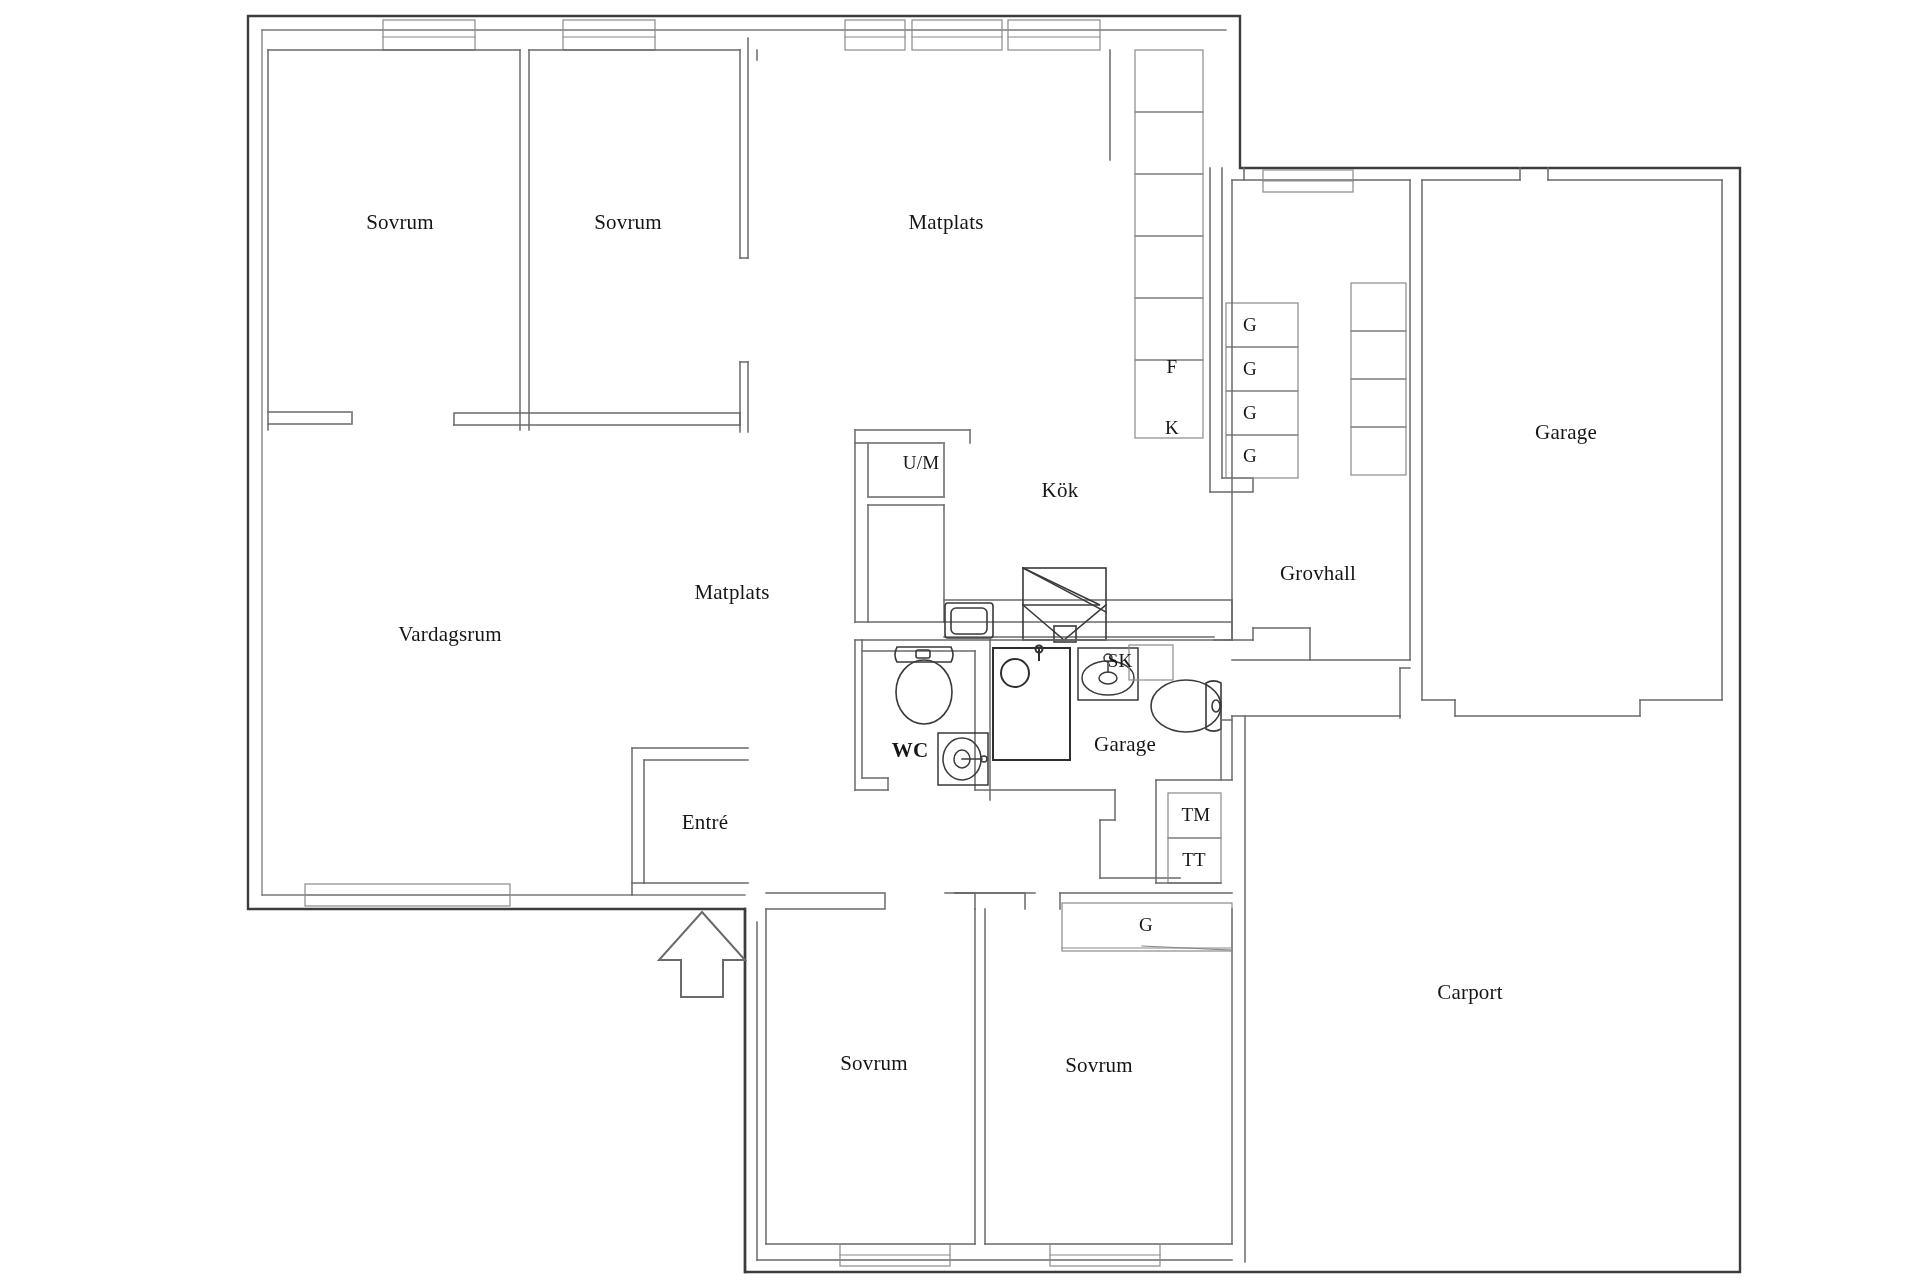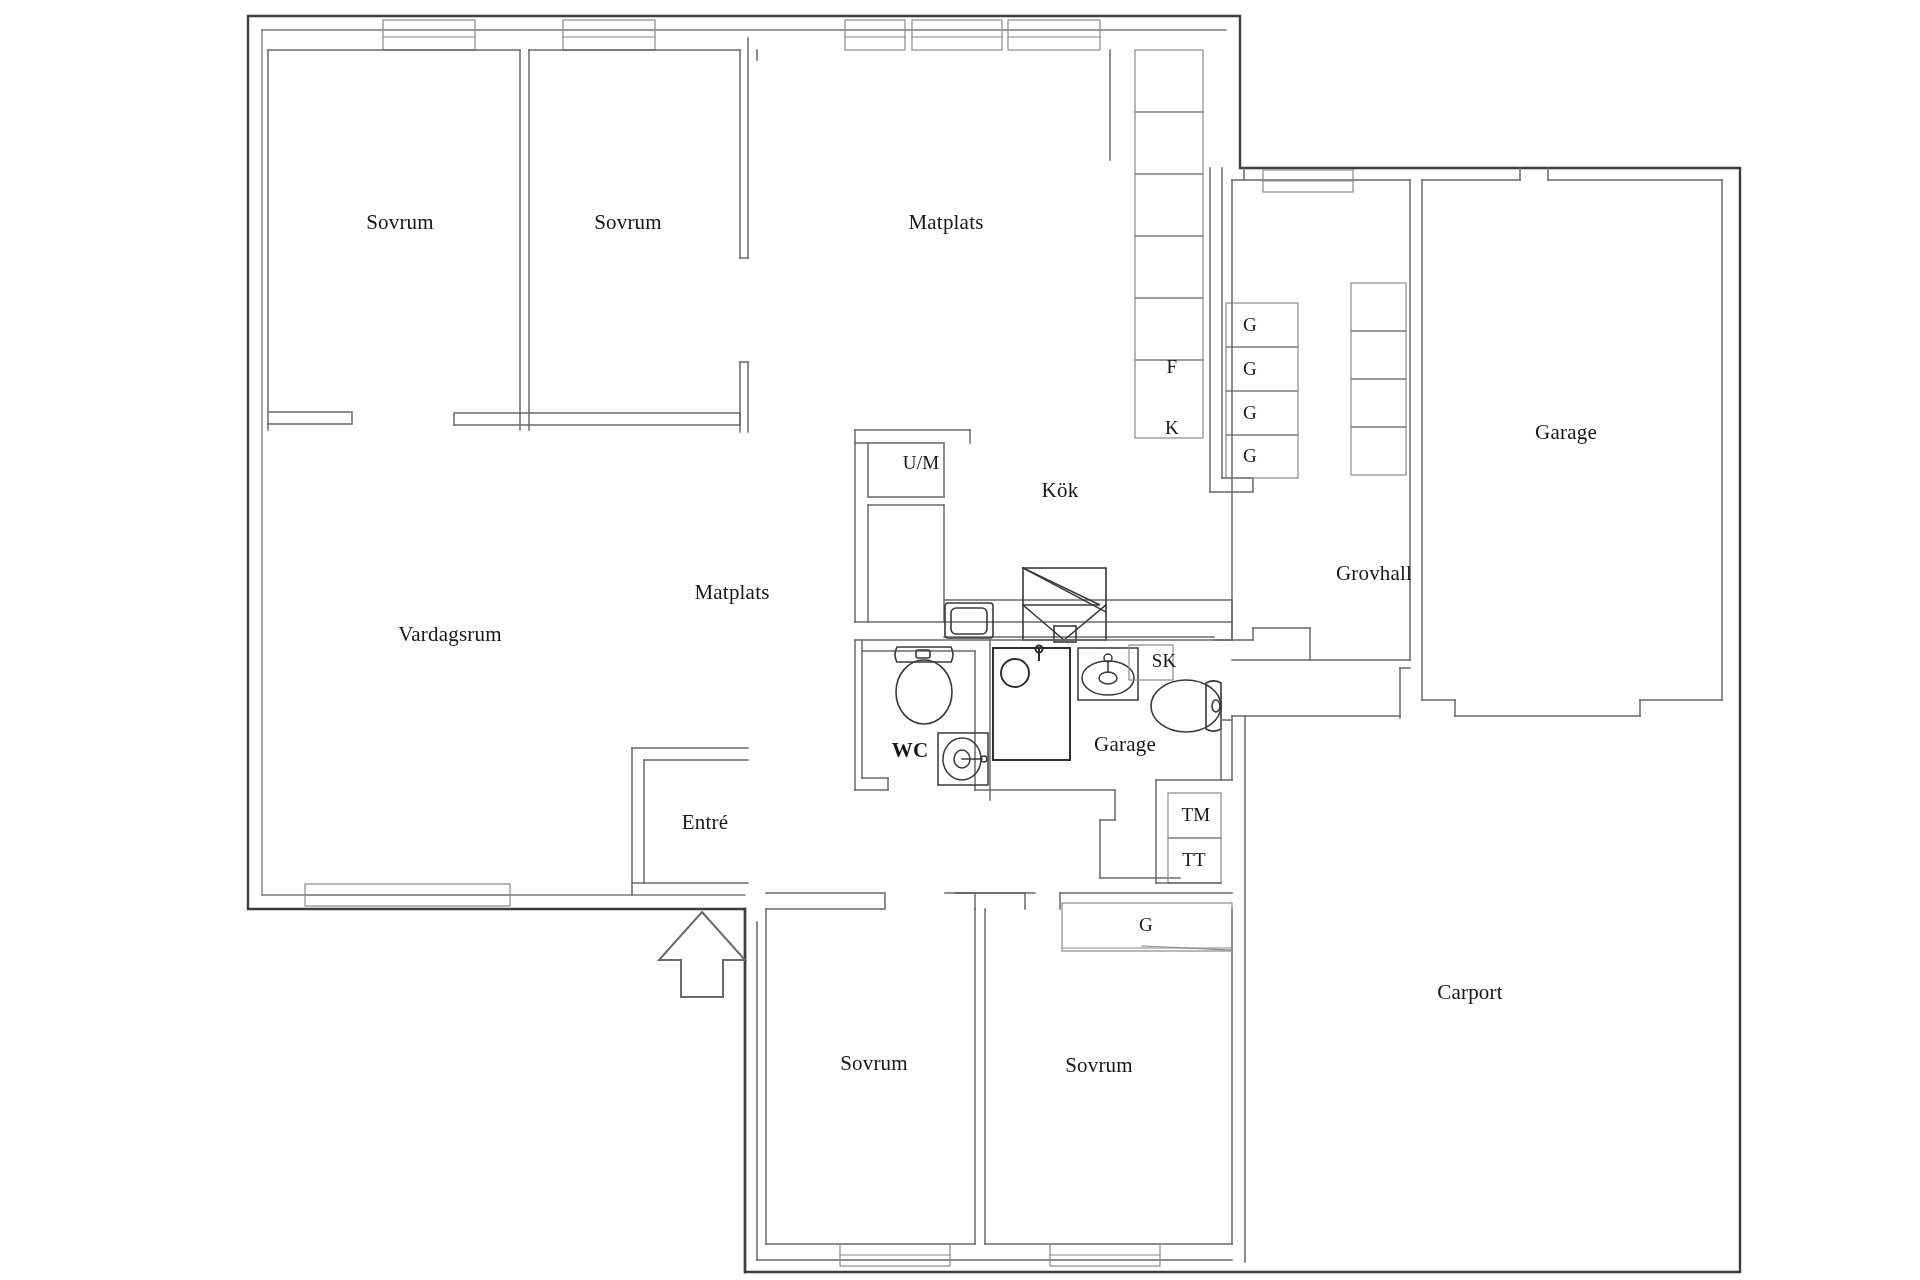--- a/index.html
+++ b/index.html
@@ -358,31 +358,31 @@
 
   <div class="room-label lbl-room" style="left:400px;  top:222px;">Sovrum</div>
   <div class="room-label lbl-room" style="left:628px;  top:222px;">Sovrum</div>
   <div class="room-label lbl-room" style="left:946px;  top:222px;">Matplats</div>
   <div class="room-label lbl-room" style="left:732px;  top:592px;">Matplats</div>
   <div class="room-label lbl-room" style="left:450px;  top:634px;">Vardagsrum</div>
   <div class="room-label lbl-room" style="left:1060px; top:490px;">Kök</div>
   <div class="room-label lbl-room" style="left:910px;  top:750px;font-weight:bold;">WC</div>
   <div class="room-label lbl-room" style="left:1125px; top:744px;">Garage</div>
   <div class="room-label lbl-room" style="left:705px;  top:822px;">Entré</div>
-  <div class="room-label lbl-room" style="left:1374px; top:573px;">Grovhall</div>
+  <div class="room-label lbl-room" style="left:1318px; top:573px;">Grovhall</div>
   <div class="room-label lbl-room" style="left:1554px; top:432px;margin-left:12px;">Garage</div>
   <div class="room-label lbl-room" style="left:1470px; top:992px;">Carport</div>
   <div class="room-label lbl-room" style="left:874px;  top:1063px;">Sovrum</div>
   <div class="room-label lbl-room" style="left:1099px; top:1065px;">Sovrum</div>
 
   <div class="room-label lbl-small" style="left:1172px; top:367px;">F</div>
   <div class="room-label lbl-small" style="left:1172px; top:428px;">K</div>
   <div class="room-label lbl-small" style="left:1250px; top:325px;">G</div>
   <div class="room-label lbl-small" style="left:1250px; top:369px;">G</div>
   <div class="room-label lbl-small" style="left:1250px; top:413px;">G</div>
   <div class="room-label lbl-small" style="left:1250px; top:456px;">G</div>
   <div class="room-label lbl-small" style="left:910px;  top:463px;margin-left:11px;">U/M</div>
-  <div class="room-label lbl-small" style="left:1164px; top:661px;">SK</div>
+  <div class="room-label lbl-small" style="left:1120px; top:661px;">SK</div>
   <div class="room-label lbl-small" style="left:1196px; top:815px;">TM</div>
   <div class="room-label lbl-small" style="left:1194px; top:860px;">TT</div>
   <div class="room-label lbl-small" style="left:1146px; top:925px;">G</div>
 
 </div>
 
 </body></html>

